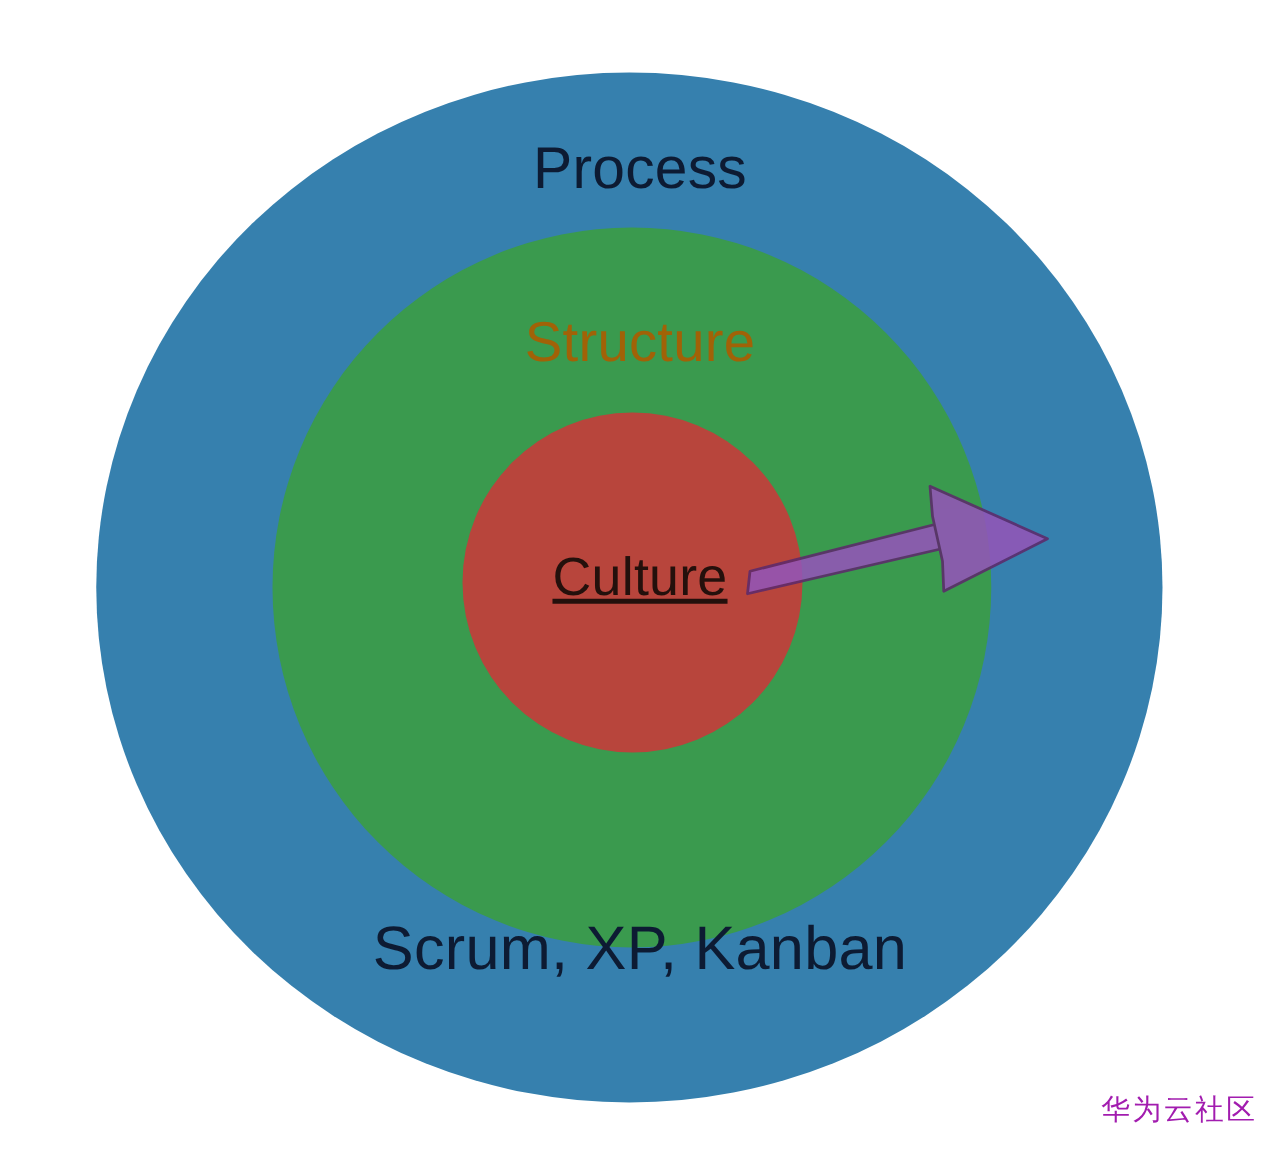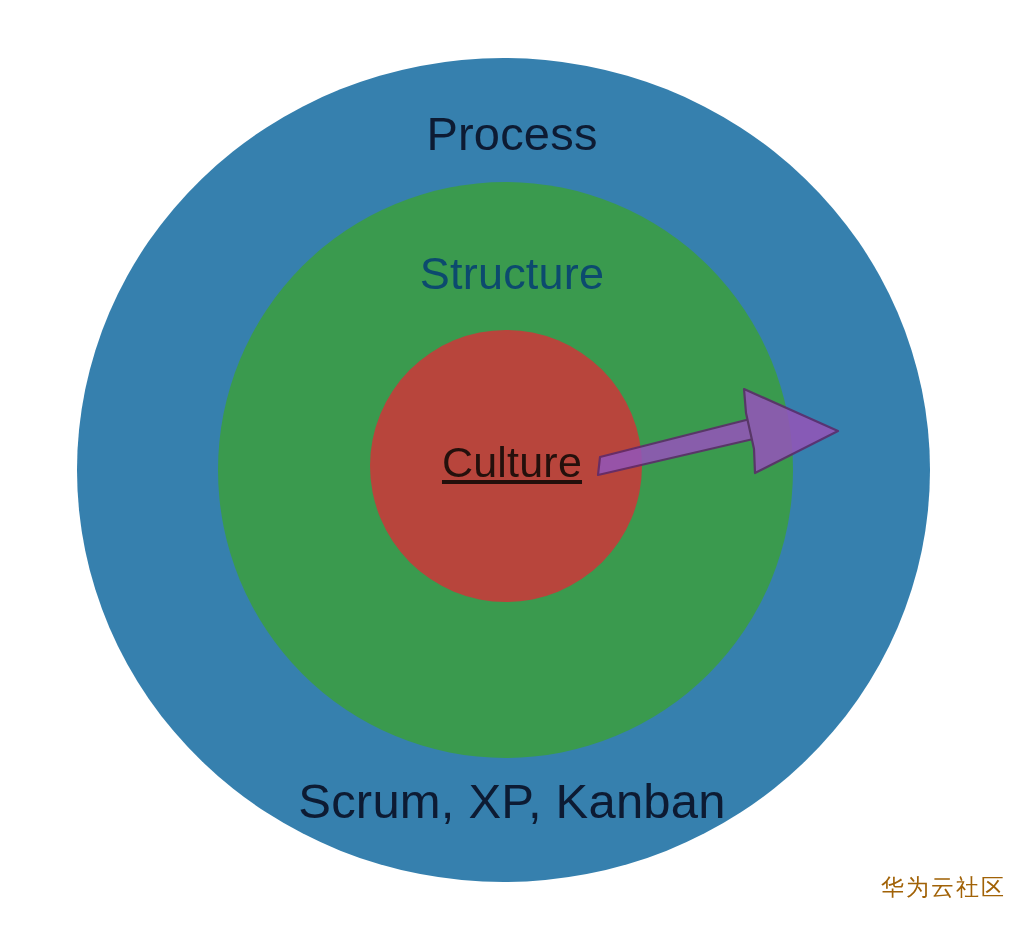--- a/index.html
+++ b/index.html
@@ -67,35 +67,35 @@
     width: 1024px;
     font-size: 47px;
     color: #0d1b33;
   }
 
   #label-structure {
     left: 0;
     top: 248px;
     width: 1024px;
     font-size: 45px;
-    color: #0c4a6e;
+    color: #a16207;
   }
 
   #label-culture {
     left: 0;
     top: 438px;
     width: 1024px;
     font-size: 43px;
     color: #24100c;
     text-decoration: underline;
   }
 
   #label-practices {
     left: 0;
-    top: 773px;
+    top: 731px;
     width: 1024px;
     font-size: 49px;
     color: #0d1b33;
   }
 
   
   #growth-arrow {
     position: absolute;
     left: 580px;
     top: 365px;
@@ -103,21 +103,21 @@
     height: 125px;
     pointer-events: none;
   }
 
   
   #watermark {
     position: absolute;
     right: 18px;
     bottom: 22px;
     font-size: 23px;
-    color: #a16207;
+    color: #a21caf;
     letter-spacing: 2px;
     white-space: nowrap;
   }
 </style>
 </head>
 <body>
 
 <div id="diagram-canvas">
 
   <div class="ring" id="ring-process" style="background: rgb(54, 128, 174);"></div>

